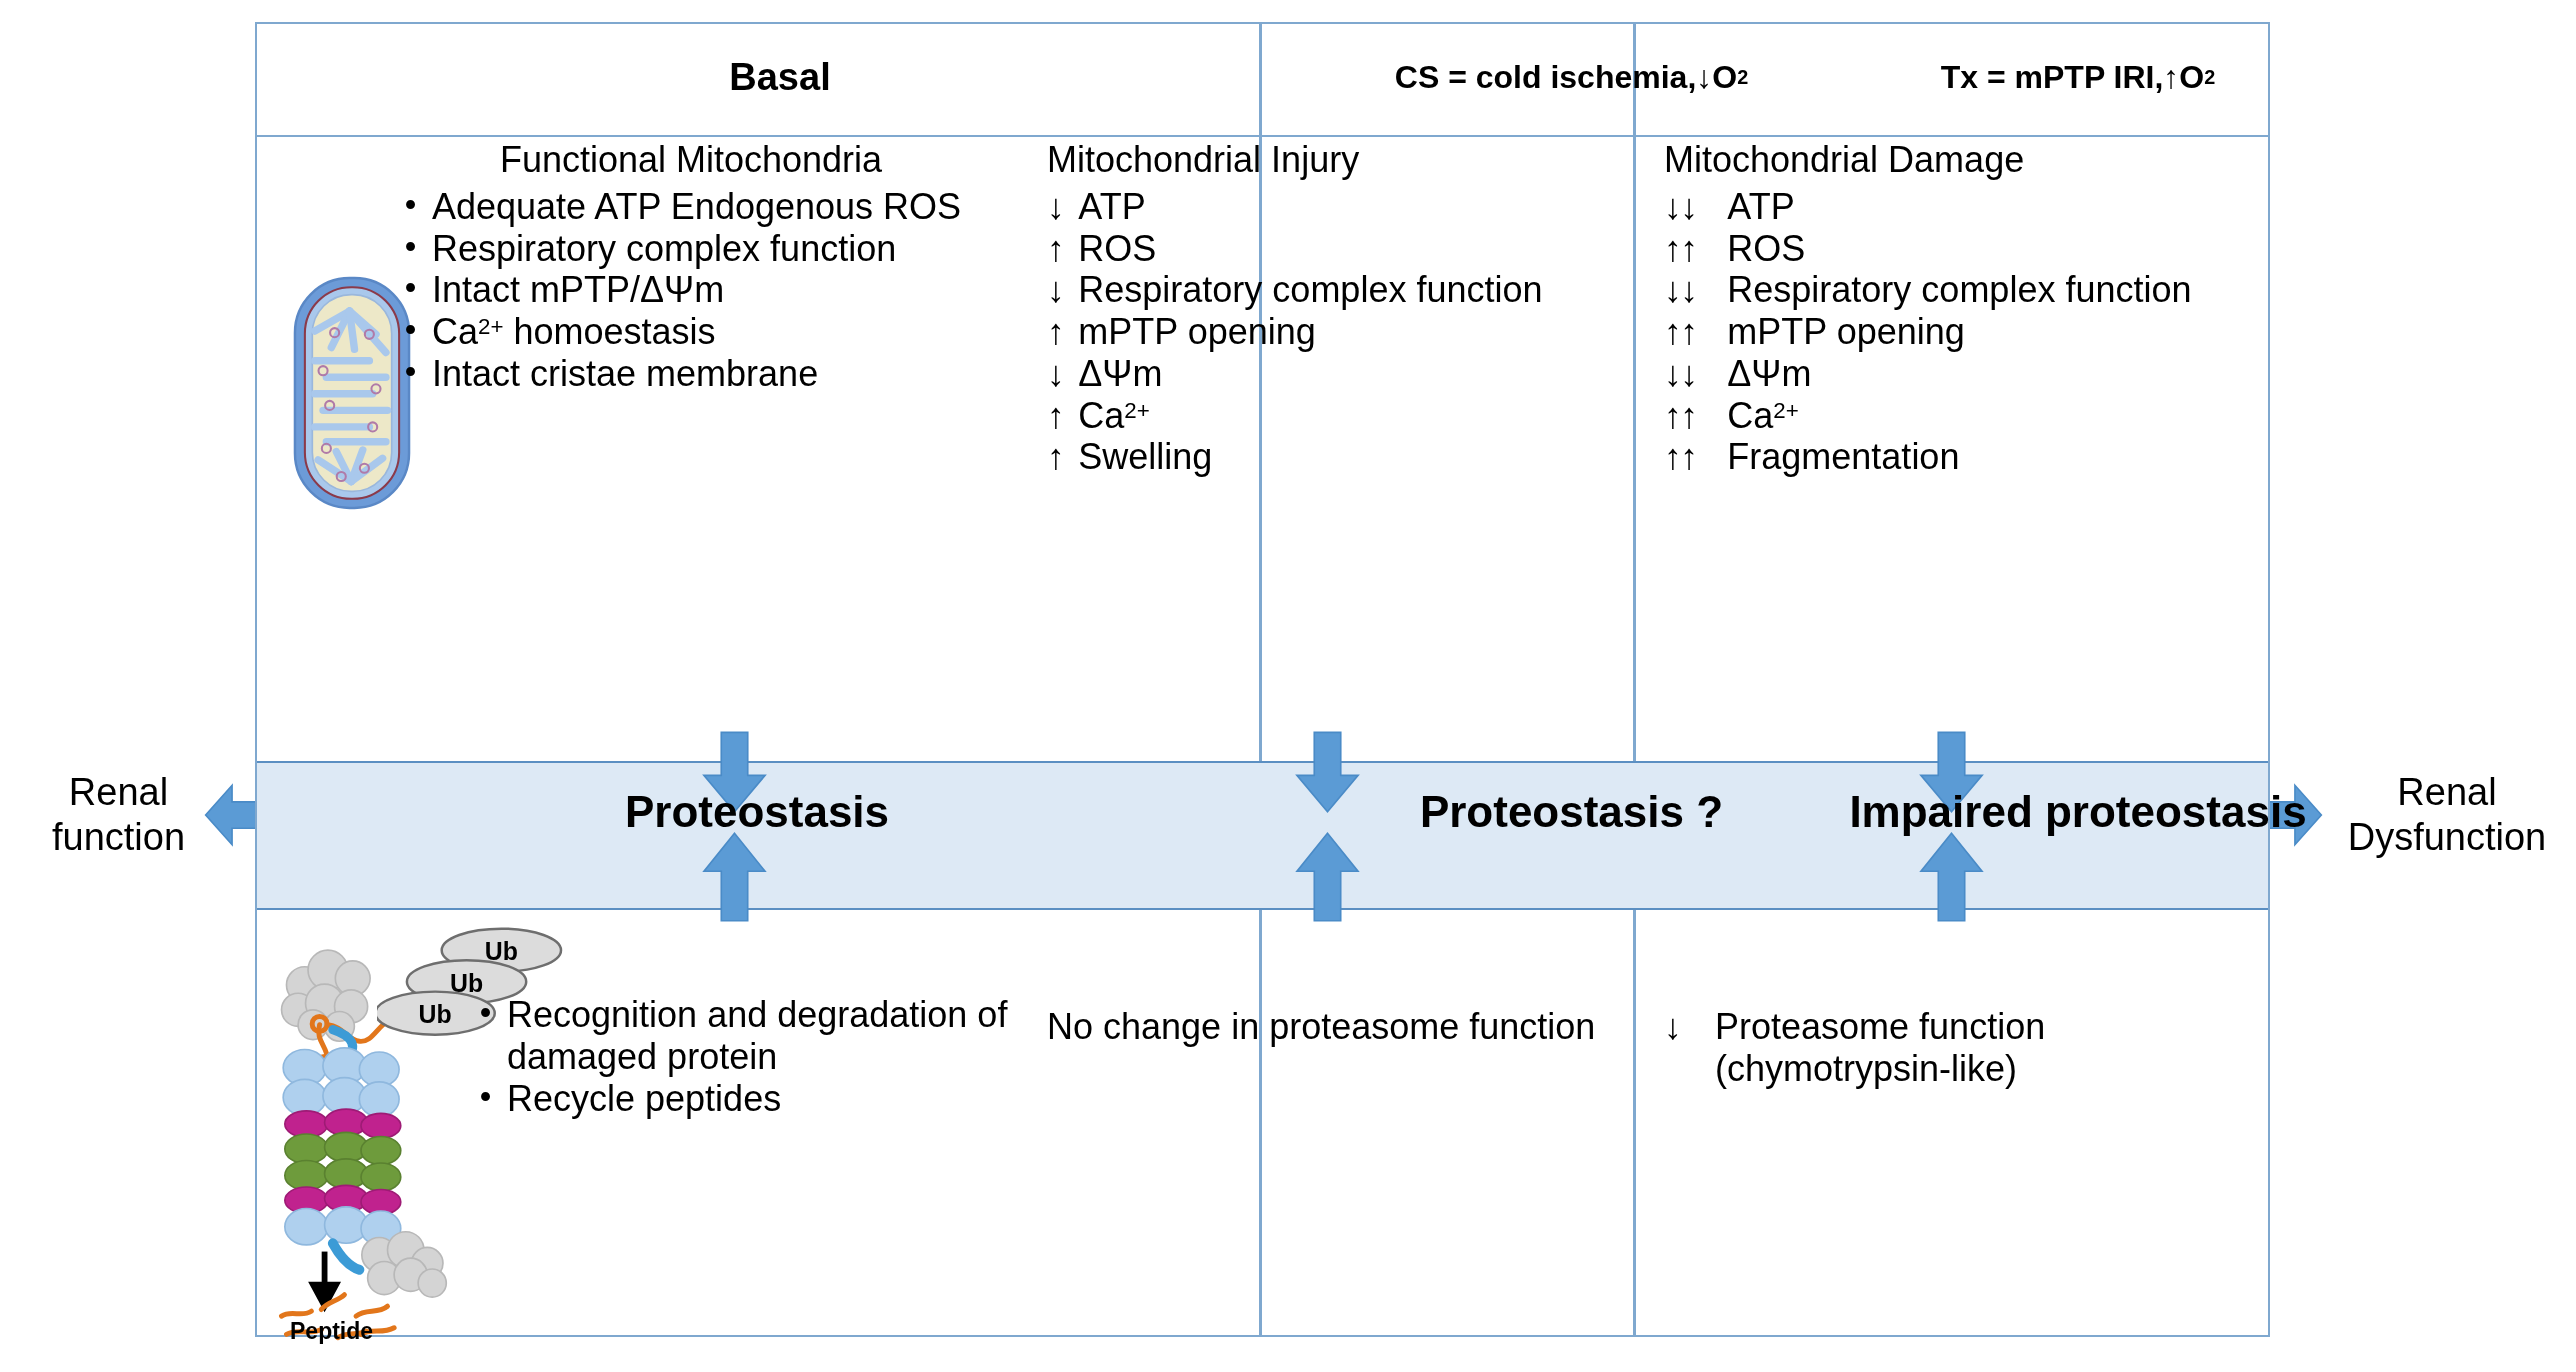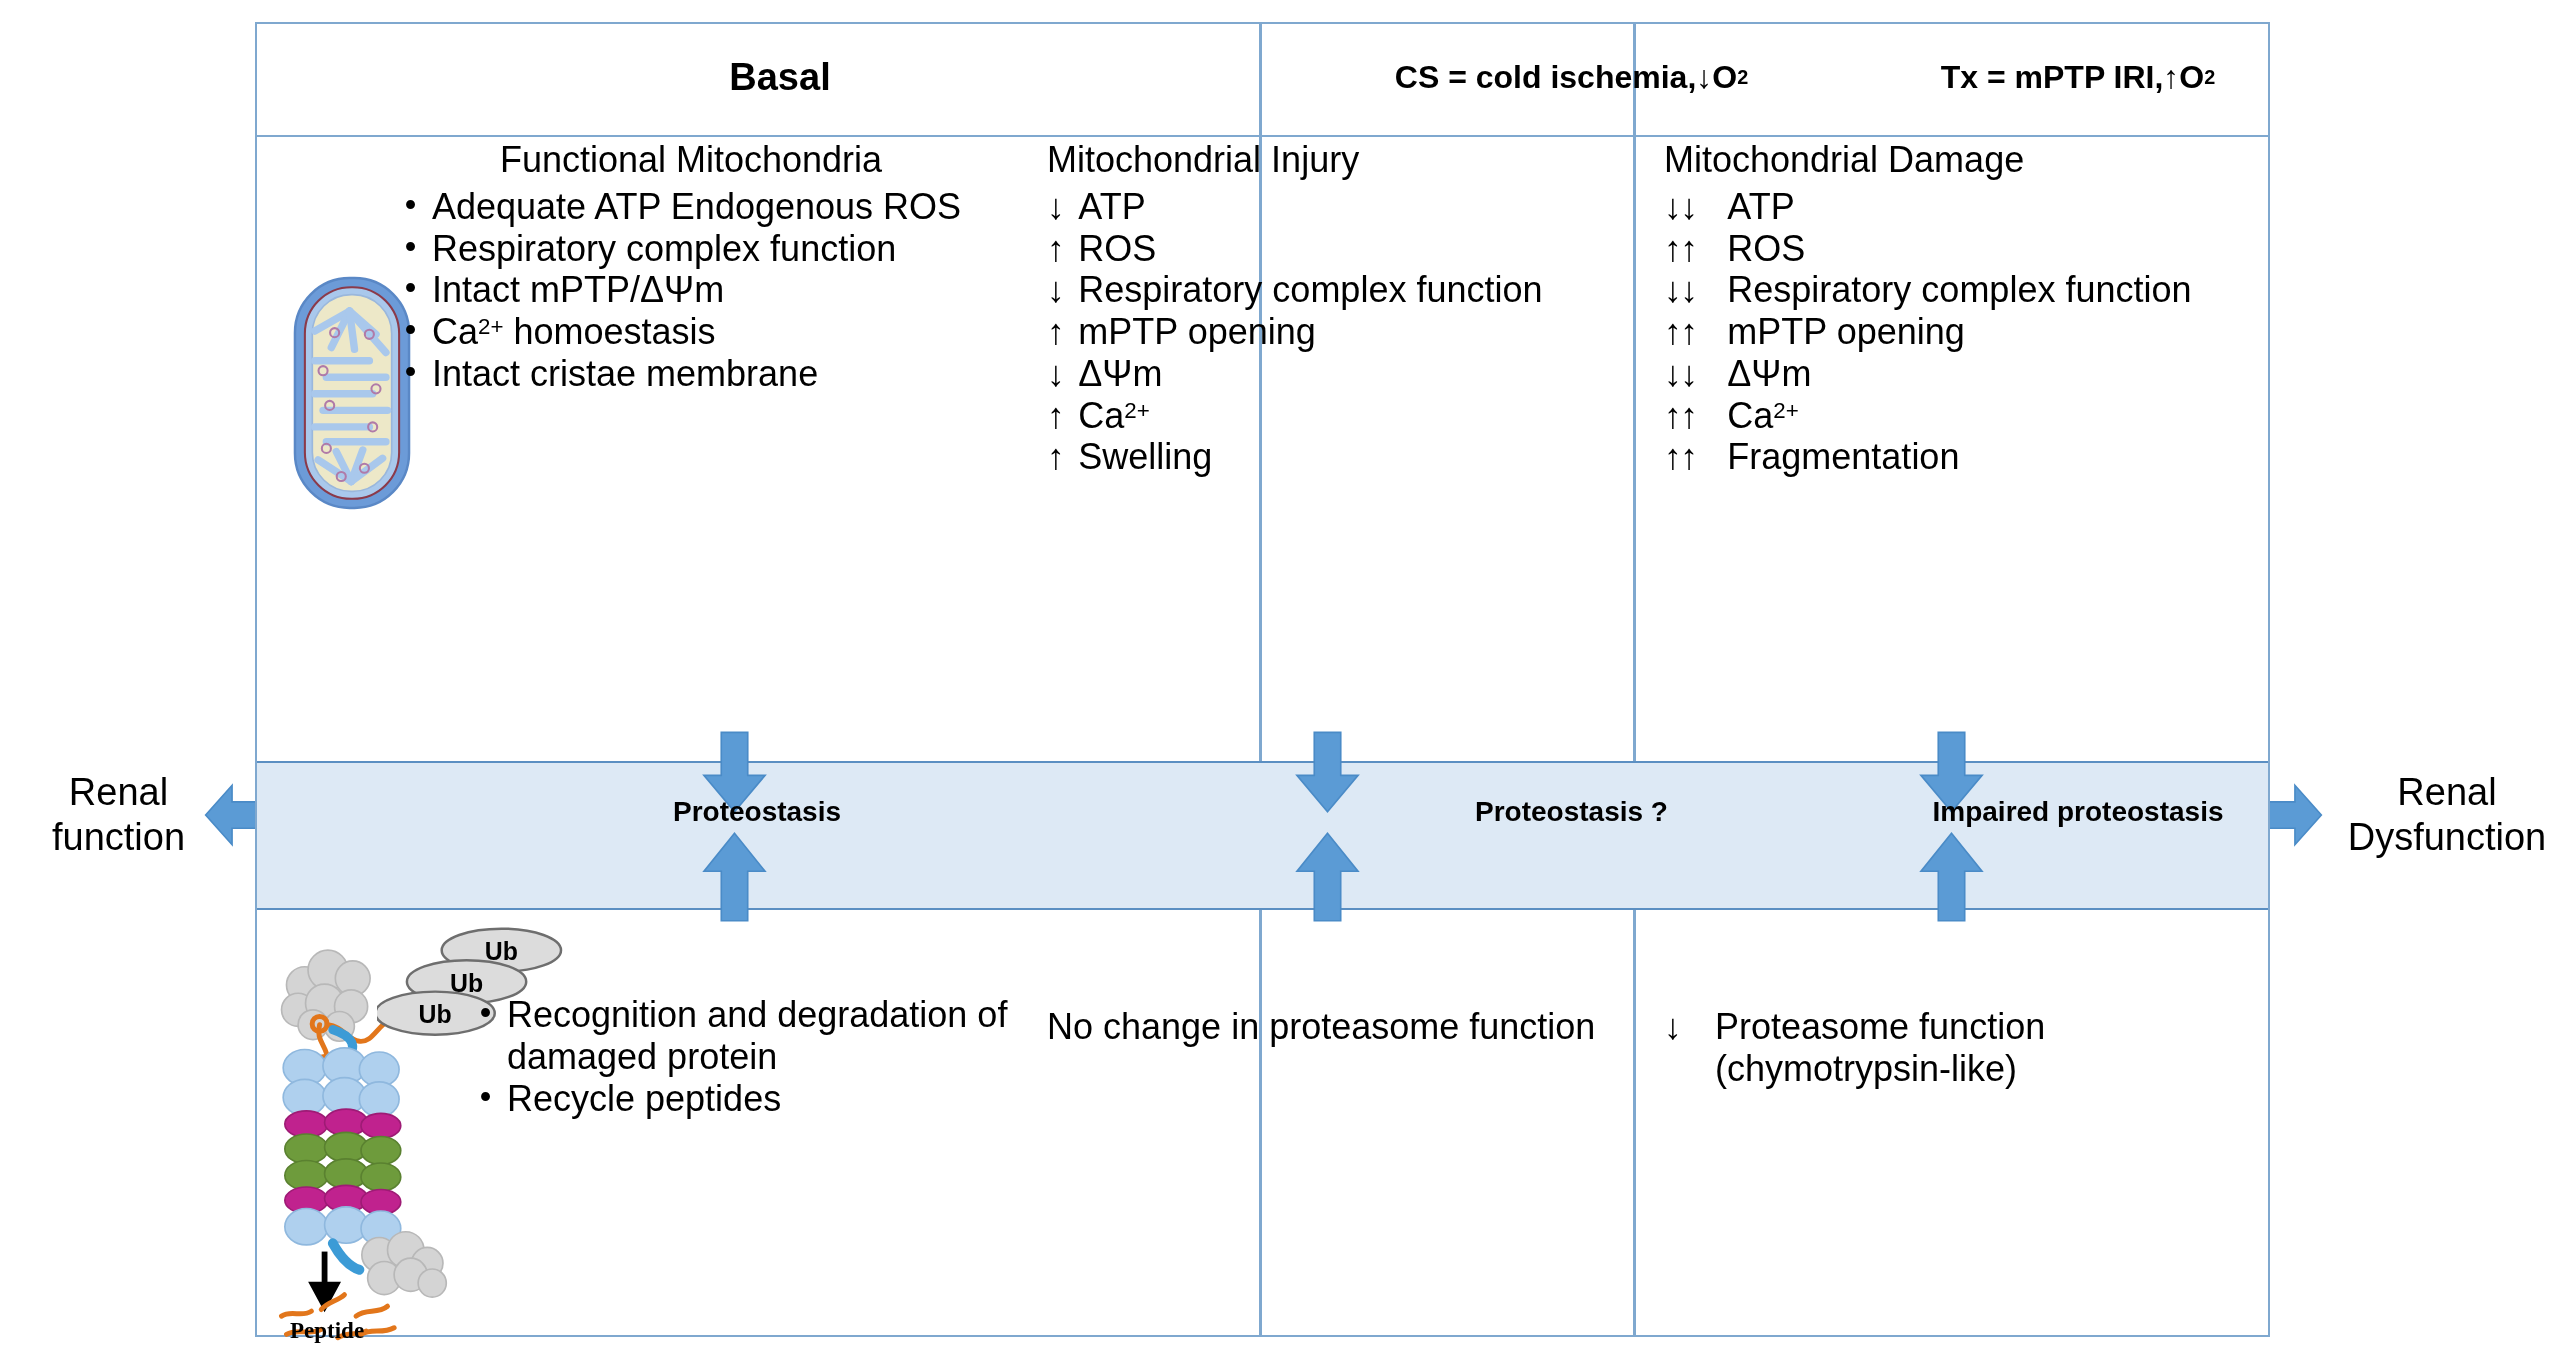--- a/index.html
+++ b/index.html
@@ -49,21 +49,21 @@
   ul.arr{list-style:none;margin:0;padding:0;}
   ul.arr li{display:flex;align-items:flex-start;margin:0;}
   ul.arr li .ar{flex:0 0 auto;font-weight:bold;font-size:36px;line-height:1.16;
                 letter-spacing:-1.7px;white-space:nowrap;}
   .cb2 ul.arr li .ar{width:28px;}
   .cb3 ul.arr li .ar{width:60px;}
   ul.arr li .txt{flex:1;padding-left:3.3px;}
 
   
   .bandlbl{position:absolute;top:737px;height:149px;display:flex;align-items:center;justify-content:center;
-           font-weight:bold;font-size:28px;white-space:nowrap;}
+           font-weight:bold;font-size:44px;white-space:nowrap;}
   .bandlbl.b1{left:255px;width:1004px;}
   .bandlbl.b2{left:1259px;width:625px;}
   .bandlbl.b3{left:1885px;width:386px;}
 
   
   .botbody{position:absolute;top:994px;font-size:36px;line-height:1.17;}
   .bb1{left:464px;width:546px;}
   .bb2{left:1047px;width:596px;top:1006px;}
   .bb3{left:1664px;width:596px;top:1006px;}
   .bb3 .arrowrow{display:flex;align-items:flex-start;}
@@ -387,21 +387,21 @@
 <div class="barrow" style="left:377px;top:927px;width:199px;height:116px;text-align:center;">
   <svg width="199" height="116" viewBox="0 0 240 140">
     <ellipse cx="150" cy="28" rx="72" ry="26" fill="#DCDCDC" stroke="#6E6E6E" stroke-width="3"></ellipse>
     <text x="150" y="40" text-anchor="middle" font-family="Liberation Sans, sans-serif" font-size="30" font-weight="bold" fill="#000">Ub</text>
     <ellipse cx="108" cy="66" rx="72" ry="26" fill="#DCDCDC" stroke="#6E6E6E" stroke-width="3"></ellipse>
     <text x="108" y="78" text-anchor="middle" font-family="Liberation Sans, sans-serif" font-size="30" font-weight="bold" fill="#000">Ub</text>
     <ellipse cx="70" cy="104" rx="72" ry="26" fill="#DCDCDC" stroke="#6E6E6E" stroke-width="3"></ellipse>
     <text x="70" y="116" text-anchor="middle" font-family="Liberation Sans, sans-serif" font-size="30" font-weight="bold" fill="#000">Ub</text>
   </svg>
 </div>
-<div style="position:absolute;left:290px;top:1318px;font-size:23px;font-weight:bold;font-family:Liberation Serif, serif;">Peptide</div>
+<div style="position:absolute;left:290px;top:1318px;font-size:23px;font-weight:bold;">Peptide</div>
 
 <div class="botbody bb1">
   <ul class="bl">
     <li>
       <span class="bul">•</span>
       <span class="txt">Recognition and degradation of damaged protein</span>
     </li>
     <li>
       <span class="bul">•</span>
       <span class="txt">Recycle peptides</span>

